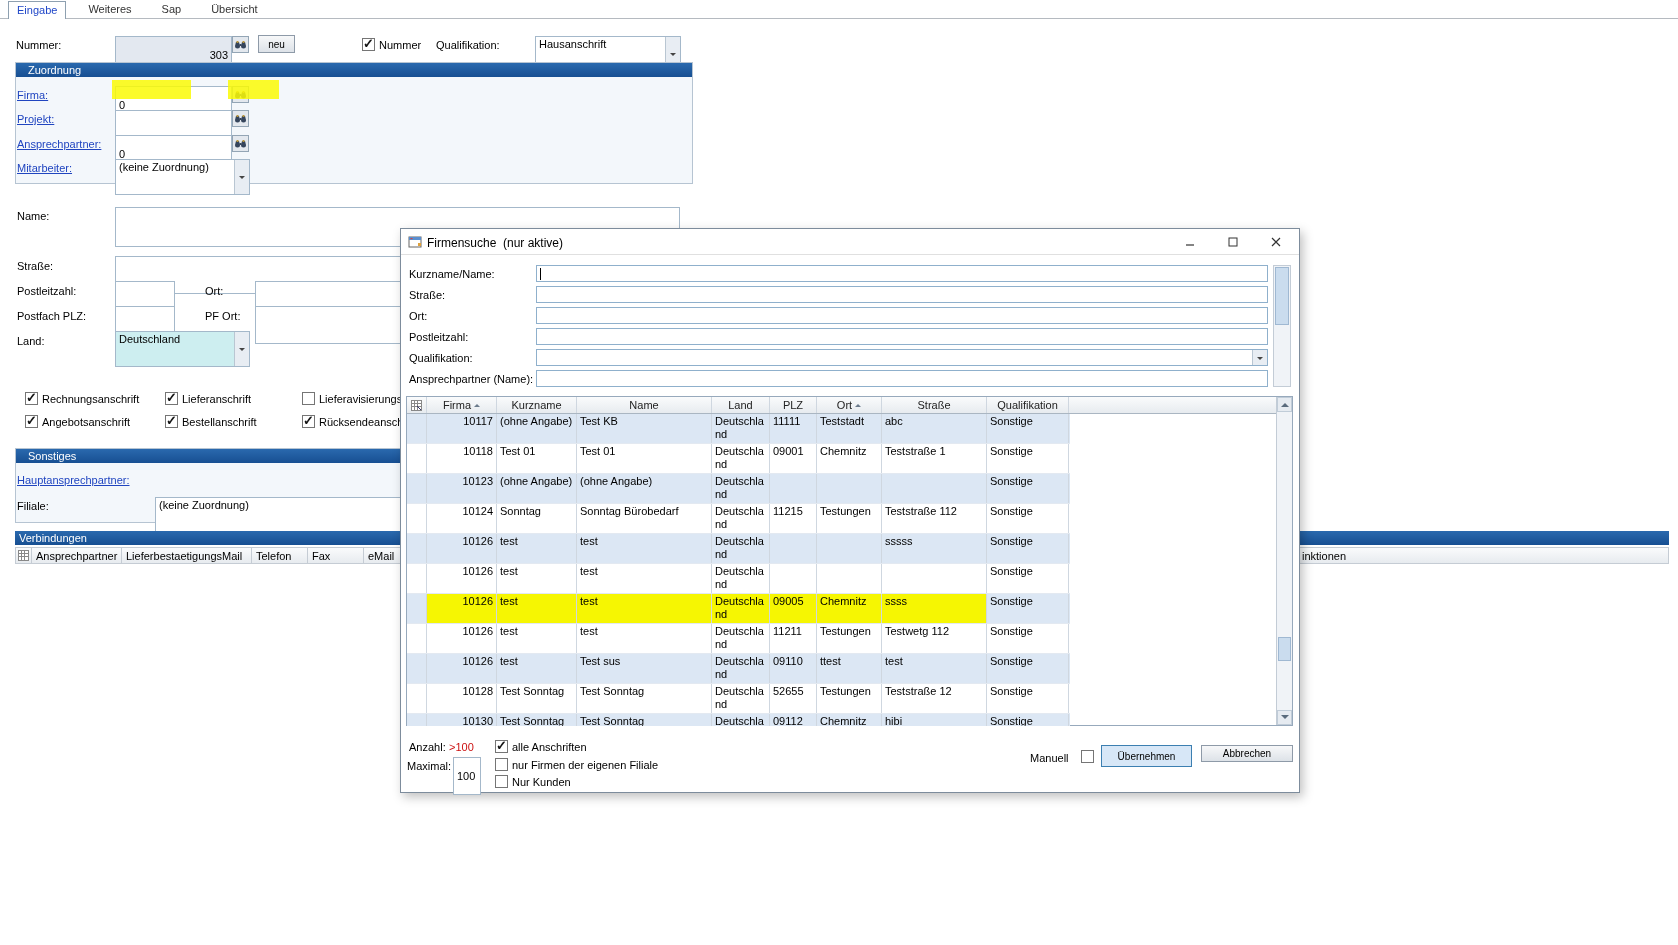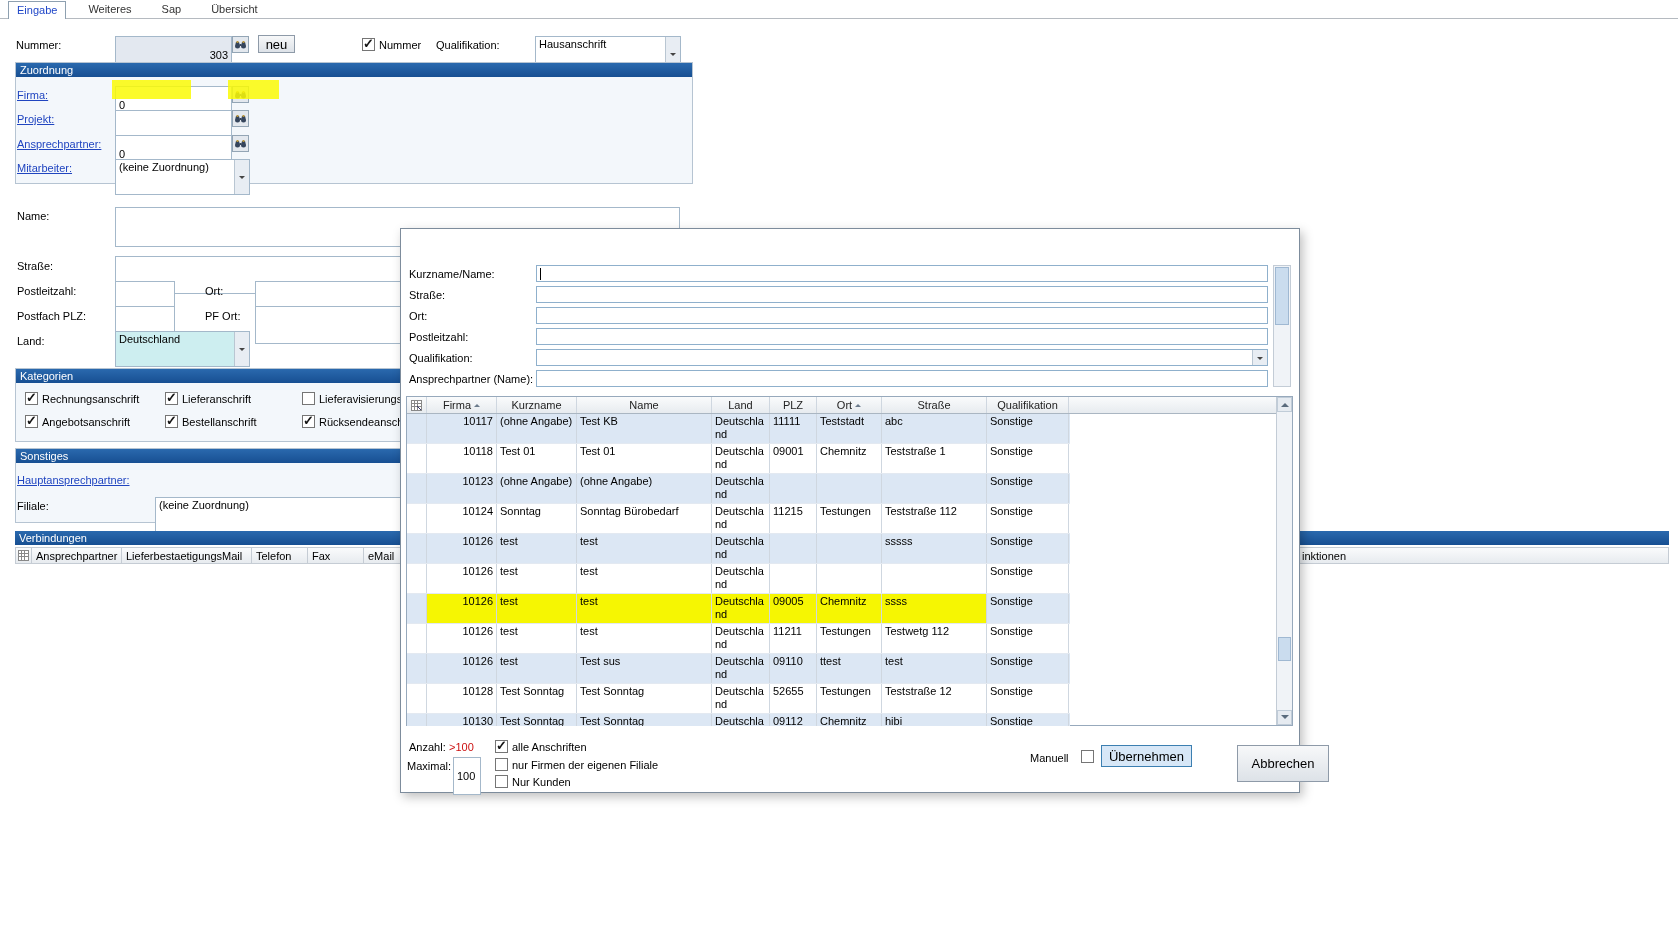--- a/index.html
+++ b/index.html
@@ -4,24 +4,24 @@
 <style>
 *{margin:0;padding:0;box-sizing:border-box}
 body{background:#fff;font-family:"Liberation Sans",sans-serif;font-size:11px;color:#000}
 .page{position:relative;width:1678px;height:945px;background:#fff;overflow:hidden}
 .abs{position:absolute}
 .lbl{position:absolute;white-space:nowrap}
 .link{color:var(--link,#2045c0);text-decoration:underline;cursor:pointer}
 .tb{position:absolute;border:1px solid #a4b8ca;background:#fff;height:17px;font:11px "Liberation Sans",sans-serif;padding:18px 3px;outline:none}
 .tb.disabled{background:#e3e8f0;text-align:right}
 .binoc{position:absolute;width:17px;height:17px;background:#e3e8ee;border:1px solid #93a5b5;display:flex;align-items:center;justify-content:center;cursor:pointer}
-.btn{position:absolute;background:linear-gradient(#f7f8f9,#dde2e8);border:1px solid #8e9aa8;font-size:13px;display:flex;align-items:center;justify-content:center;cursor:pointer}
+.btn{position:absolute;background:linear-gradient(#f7f8f9,#dde2e8);border:1px solid #8e9aa8;font-size:10px;display:flex;align-items:center;justify-content:center;cursor:pointer}
 .btn.default{background:var(--default-btn-bg,#d7e7f7);border:1px solid var(--default-btn-border,#3c7fb1)}
 .group{position:absolute;border:1px solid #b6c4d2;background:#f3f7fb}
-.ghdr{height:14px;background:linear-gradient(var(--header-blue-1,#2a69ae),var(--header-blue-2,#174f92));color:#fff;font-size:11px;line-height:14px;padding-left:4px}
+.ghdr{height:14px;background:linear-gradient(var(--header-blue-1,#2a69ae),var(--header-blue-2,#174f92));color:#fff;font-size:11px;line-height:14px;padding-left:12px}
 .bluebar{position:absolute;height:14px;background:linear-gradient(var(--header-blue-1,#2a69ae),var(--header-blue-2,#174f92));color:#fff;font-size:11px;line-height:14px;padding-left:4px}
 .cb{position:absolute;width:13px;height:13px;background:#fff;border:1px solid #757575;cursor:pointer}
 .cb.checked::after{content:"✓";position:absolute;left:0;top:-3px;font-size:13px;font-weight:bold;color:#151515}
 .combo{position:absolute;height:36px;border:1px solid #a4b8ca;background:#fff;display:flex;align-items:stretch;cursor:pointer}
 .combo .ctext{flex:1;padding:1px 3px;overflow:hidden;white-space:nowrap}
 .combo .cbtn{width:15px;background:#e8edf3;border-left:1px solid #b9c6d2;display:flex;align-items:center;justify-content:center}
 .arrow{width:0;height:0;border:3.5px solid transparent;border-top-color:#444;margin-top:4px}
 .combo.cyan .ctext{background:var(--land-bg,#cdeef0)}
 .hlmark{position:absolute;background:rgba(250,250,5,.85);z-index:3}
 
@@ -185,23 +185,20 @@
   <input class="tb" style="left: 255px; top: 306px; width: 330px;" value="">
 
   <span class="lbl" style="left:17px;top:335px">Land:</span>
   <div class="combo cyan" style="left:115px;top:331px;width:135px">
     <span class="ctext">Deutschland</span>
     <span class="cbtn">
         <span class="arrow"></span>
       </span>
   </div>
 
-  <div class="group" style="left:15px;top:368px;width:678px;height:74px">
-    <div class="ghdr">Kategorien</div>
-  </div>
   <div class="cb checked" style="left:25px;top:392px"></div>
   <span class="lbl" style="left:42px;top:393px">Rechnungsanschrift</span>
   <div class="cb checked" style="left:165px;top:392px"></div>
   <span class="lbl" style="left:182px;top:393px">Lieferanschrift</span>
   <div class="cb" style="left:302px;top:392px"></div>
   <span class="lbl" style="left:319px;top:393px">Lieferavisierungs</span>
   <div class="cb checked" style="left:25px;top:415px"></div>
   <span class="lbl" style="left:42px;top:416px">Angebotsanschrift</span>
   <div class="cb checked" style="left:165px;top:415px"></div>
   <span class="lbl" style="left:182px;top:416px">Bestellanschrift</span>
@@ -230,20 +227,46 @@
     </div>
     <div class="vcell" style="width:90px">Ansprechpartner</div>
     <div class="vcell" style="width:130px">LieferbestaetigungsMail</div>
     <div class="vcell" style="width:56px">Telefon</div>
     <div class="vcell" style="width:56px">Fax</div>
     <div class="vcell" style="width:58px">eMail</div>
   </div>
   <span class="lbl" style="left:1302px;top:550px">inktionen</span>
 
   <div class="dialog">
+    <div class="titlebar">
+      <span class="abs" style="left:7px;top:6px">
+        <svg width="14" height="14" viewBox="0 0 14 14">
+            <rect x="1" y="2" width="12" height="10" fill="#fff" stroke="#666"></rect>
+            <rect x="1" y="2" width="12" height="3" fill="#5a8fd0"></rect>
+            <rect x="2.5" y="3" width="2" height="1.2" fill="#d04545"></rect>
+            <rect x="10" y="8" width="3" height="3" fill="#e0a23c"></rect>
+          </svg>
+      </span>
+      <span class="title">Firmensuche  (nur aktive)</span>
+      <span class="winbtn" style="left:780px">
+          <svg width="10" height="10">
+            <path d="M1 8h8" stroke="#333" stroke-width="1.2"></path>
+          </svg>
+        </span>
+      <span class="winbtn" style="left:823px">
+          <svg width="10" height="10">
+            <rect x="1" y="1" width="8" height="8" fill="none" stroke="#333"></rect>
+          </svg>
+        </span>
+      <span class="winbtn" style="left:866px">
+          <svg width="10" height="10">
+            <path d="M1 1l8 8M9 1l-8 8" stroke="#333" stroke-width="1.2"></path>
+          </svg>
+        </span>
+    </div>
 
     <span class="dlbl" style="left:8px;top:39px">Kurzname/Name:</span>
     <input class="dtb" style="top: 36px;" value="">
     <div class="caret"></div>
 
     <span class="dlbl" style="left:8px;top:60px">Straße:</span>
     <input class="dtb" style="top: 57px;" value="">
 
     <span class="dlbl" style="left:8px;top:81px">Ort:</span>
     <input class="dtb" style="top: 78px;" value="">
@@ -446,16 +469,16 @@
     <span class="dlbl" style="left:6px;top:531px">Maximal:</span>
     <input class="tb" style="left: 52px; top: 528px; width: 28px; height: 16px;" value="100">
     <div class="cb" style="left:94px;top:529px"></div>
     <span class="dlbl" style="left:111px;top:530px">nur Firmen der eigenen Filiale</span>
     <div class="cb" style="left:94px;top:546px"></div>
     <span class="dlbl" style="left:111px;top:547px">Nur Kunden</span>
 
     <span class="dlbl" style="left:629px;top:523px">Manuell</span>
     <div class="cb" style="left:680px;top:521px"></div>
     <div class="btn default" style="left:700px;top:516px;width:91px;height:22px">Übernehmen</div>
-    <div class="btn" style="left:836px;top:516px;width:92px;height:37px">Abbrechen</div>
+    <div class="btn" style="left:800px;top:516px;width:92px;height:17px">Abbrechen</div>
   </div>
 
 </div>
 
 </body></html>

